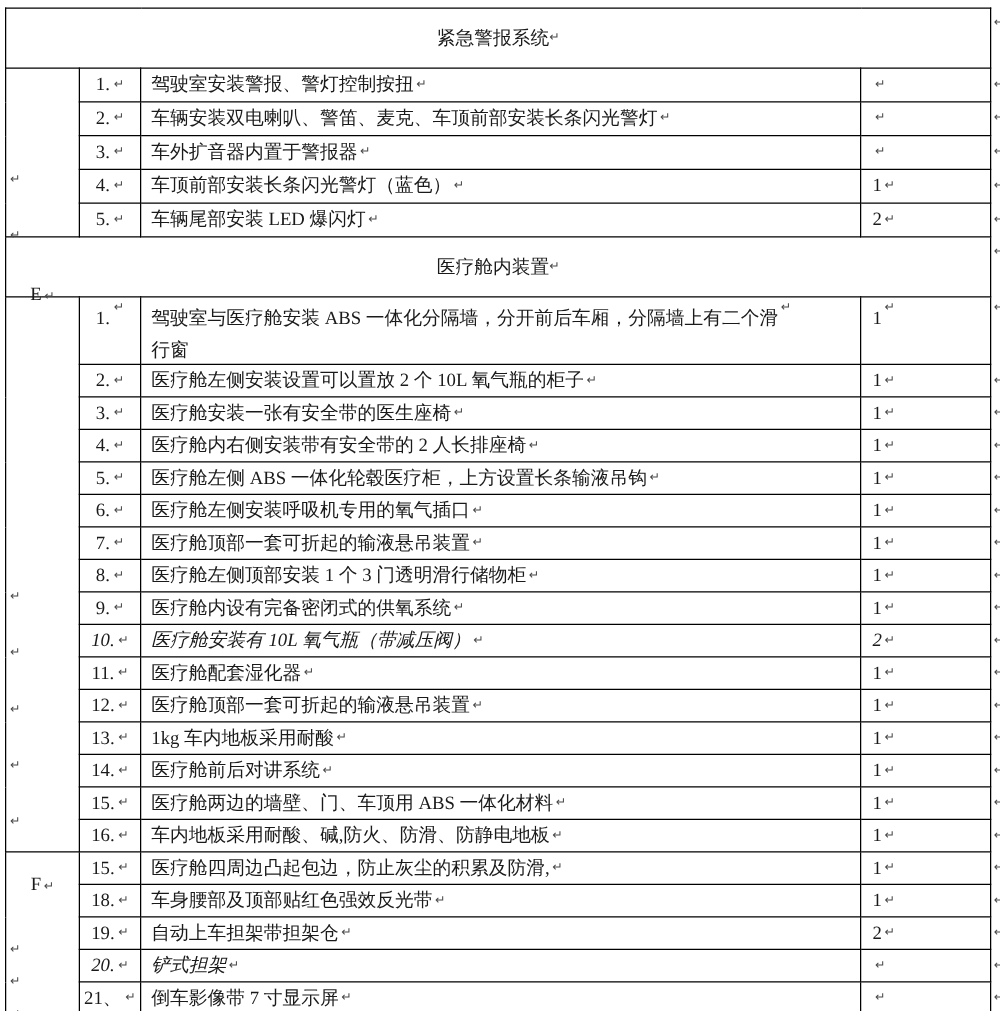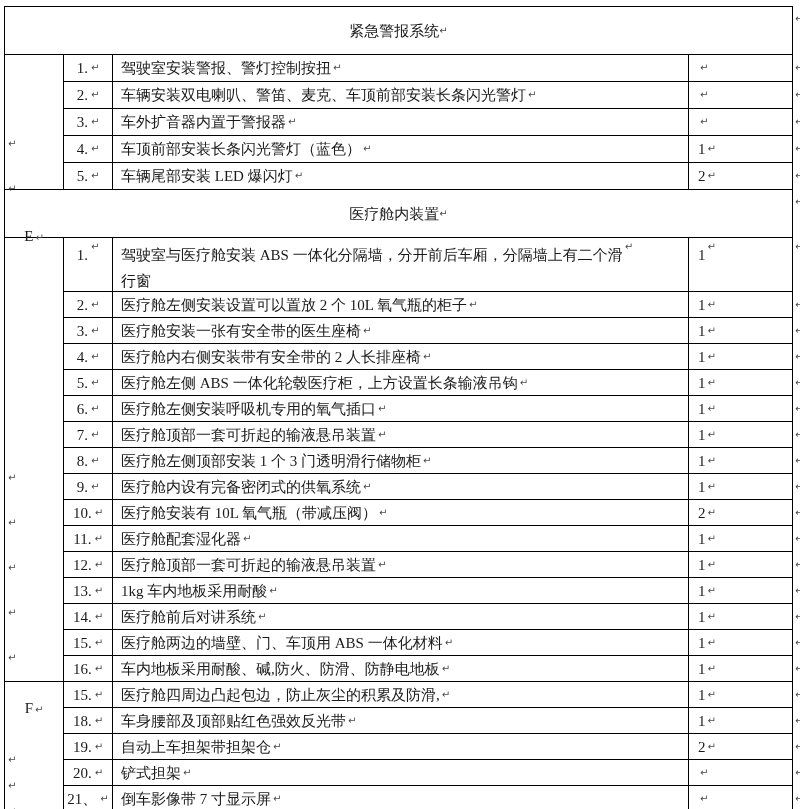--- a/index.html
+++ b/index.html
@@ -399,21 +399,21 @@
             <span class="txt">1</span>
             <span class="mark inmk">↵</span>
           </div>
         </td>
         <td class="gutter">
           <div class="cb">
             <span class="mark">↵</span>
           </div>
         </td>
       </tr>
-      <tr style="height: 26px;">
+      <tr style="height: 26px; font-style: italic;">
         <td class="b num">
           <div class="cb">
             <span class="txt">10.</span>
             <span class="mark">↵</span>
           </div>
         </td>
         <td class="b desc">
           <div class="cb"><span class="txt">医疗舱安装有 10L 氧气瓶（带减压阀）</span><span class="mark inmk">↵</span></div>
         </td>
         <td class="b qty">
@@ -626,21 +626,21 @@
             <span class="txt">2</span>
             <span class="mark inmk">↵</span>
           </div>
         </td>
         <td class="gutter">
           <div class="cb">
             <span class="mark">↵</span>
           </div>
         </td>
       </tr>
-      <tr style="height: 26px;">
+      <tr style="height: 26px; font-style: italic;">
         <td class="b num">
           <div class="cb">
             <span class="txt">20.</span>
             <span class="mark">↵</span>
           </div>
         </td>
         <td class="b desc">
           <div class="cb"><span class="txt">铲式担架</span><span class="mark inmk">↵</span></div>
         </td>
         <td class="b qty">

